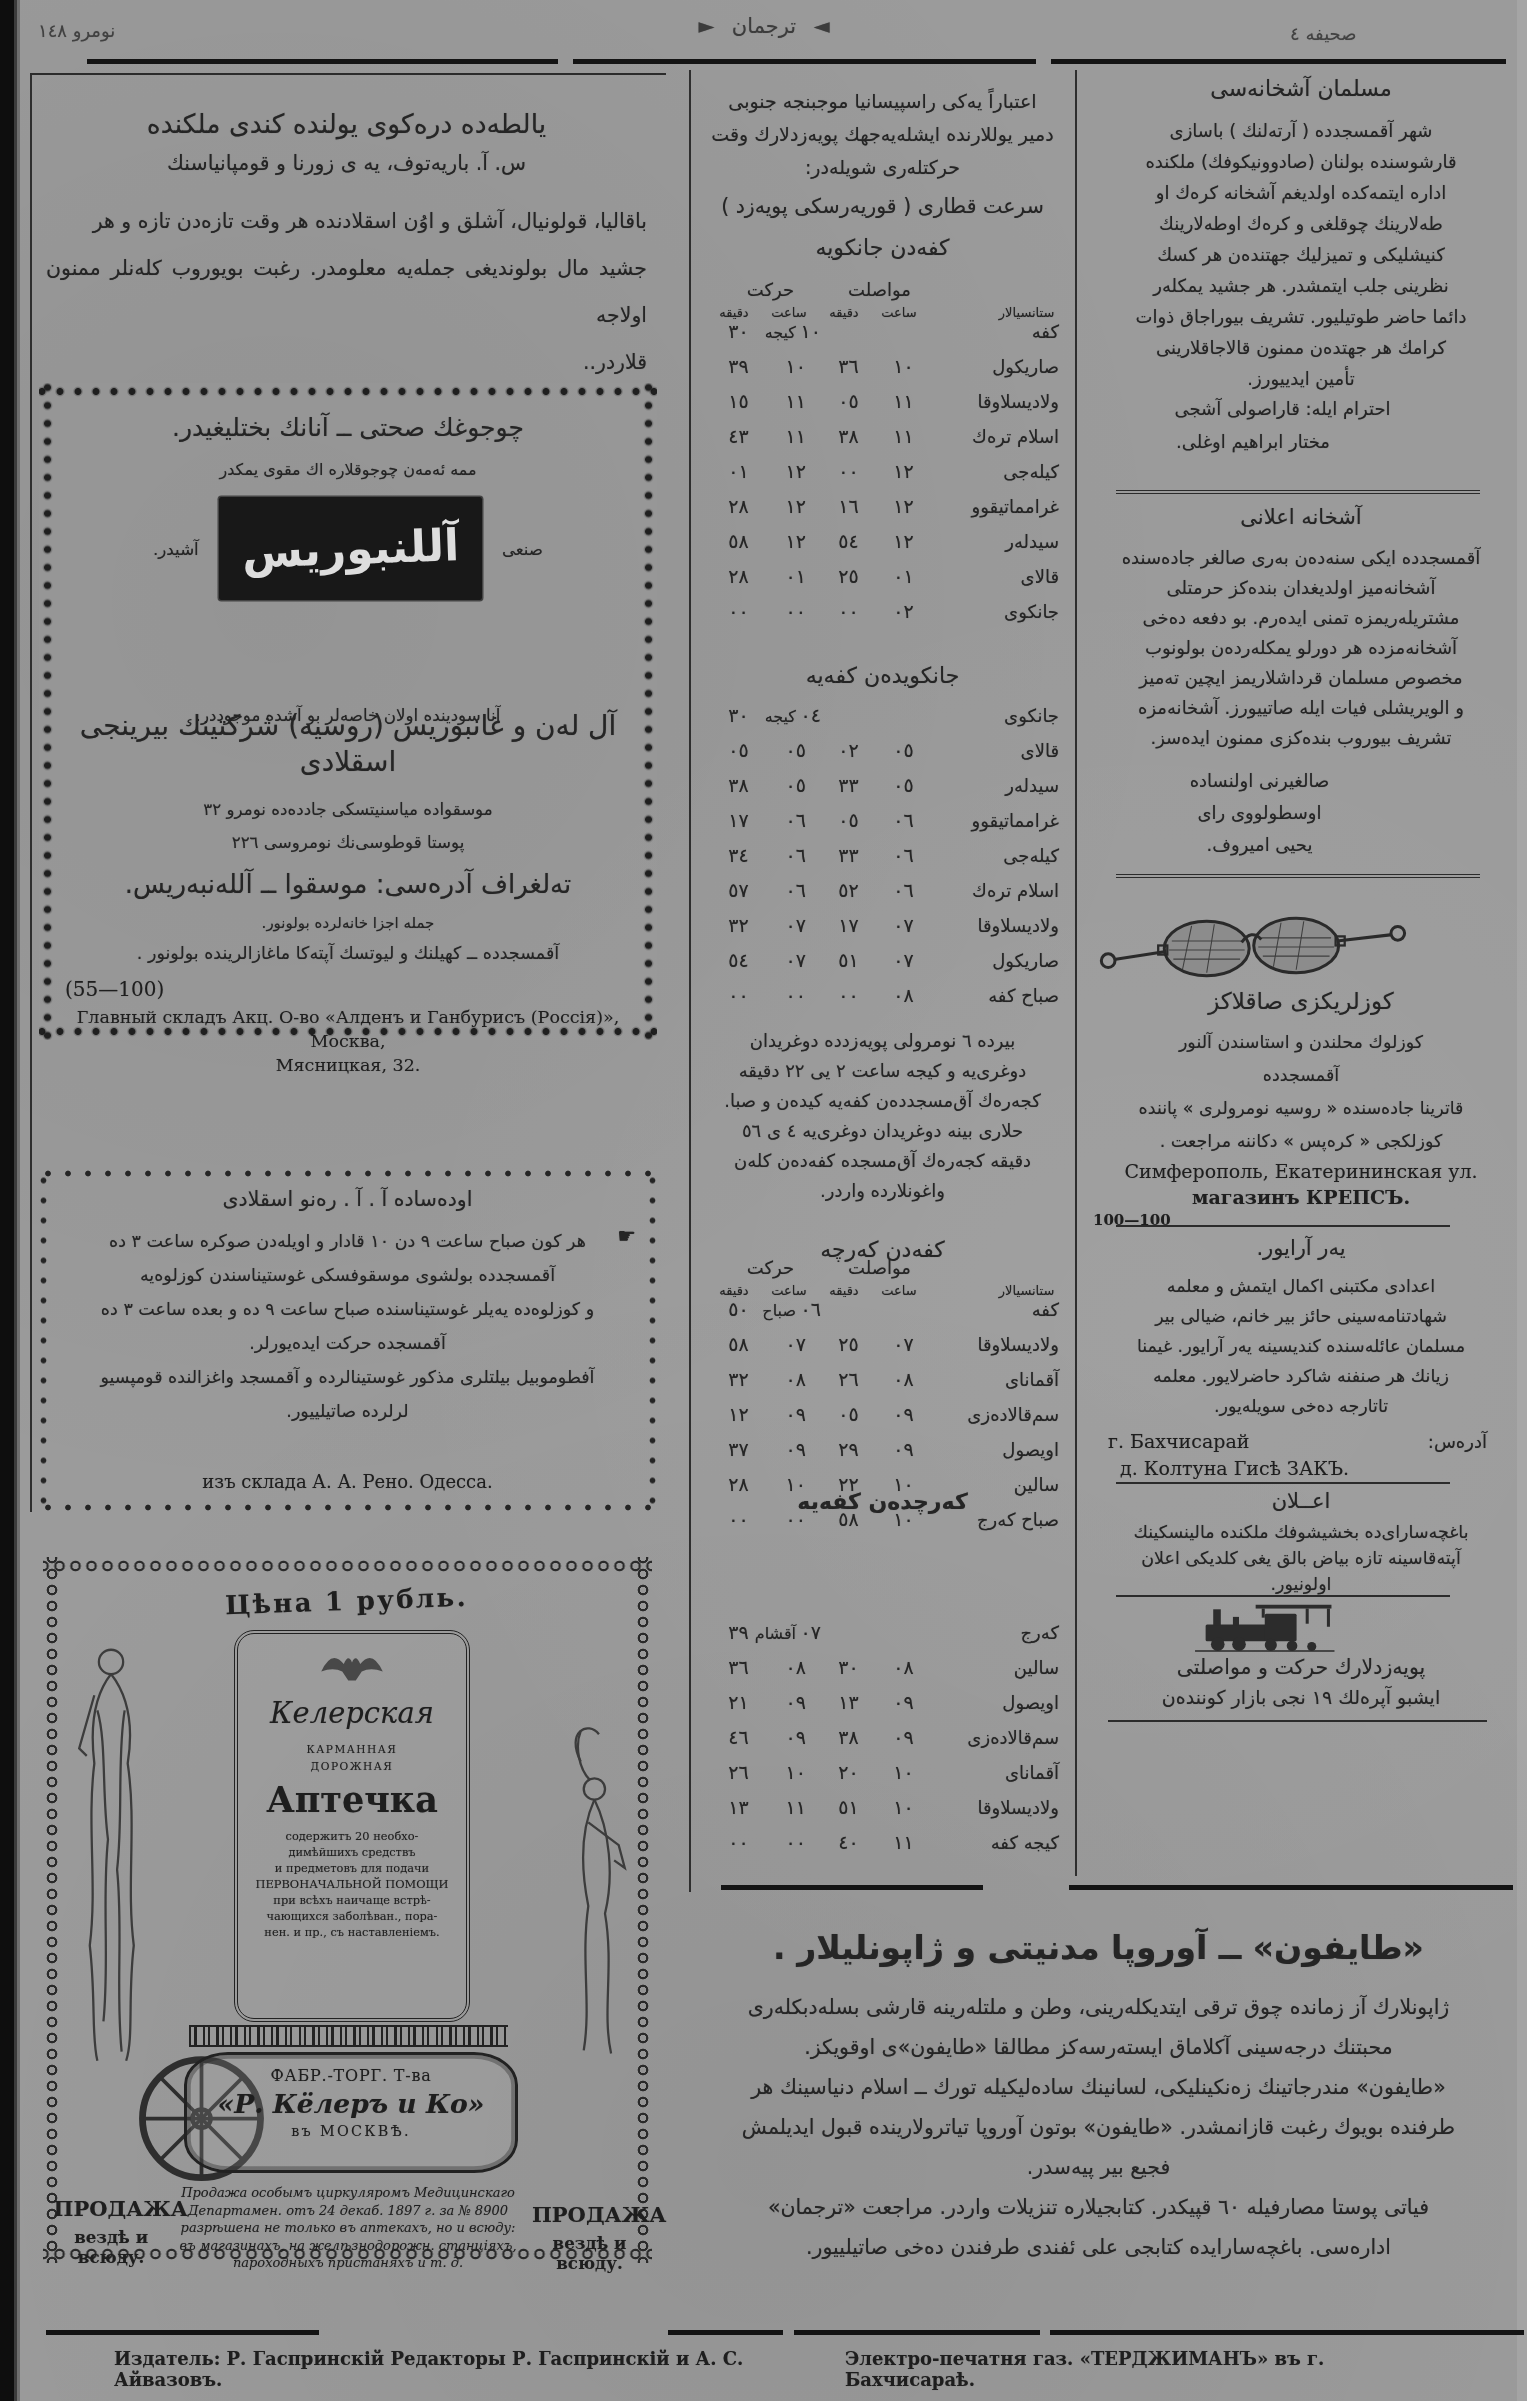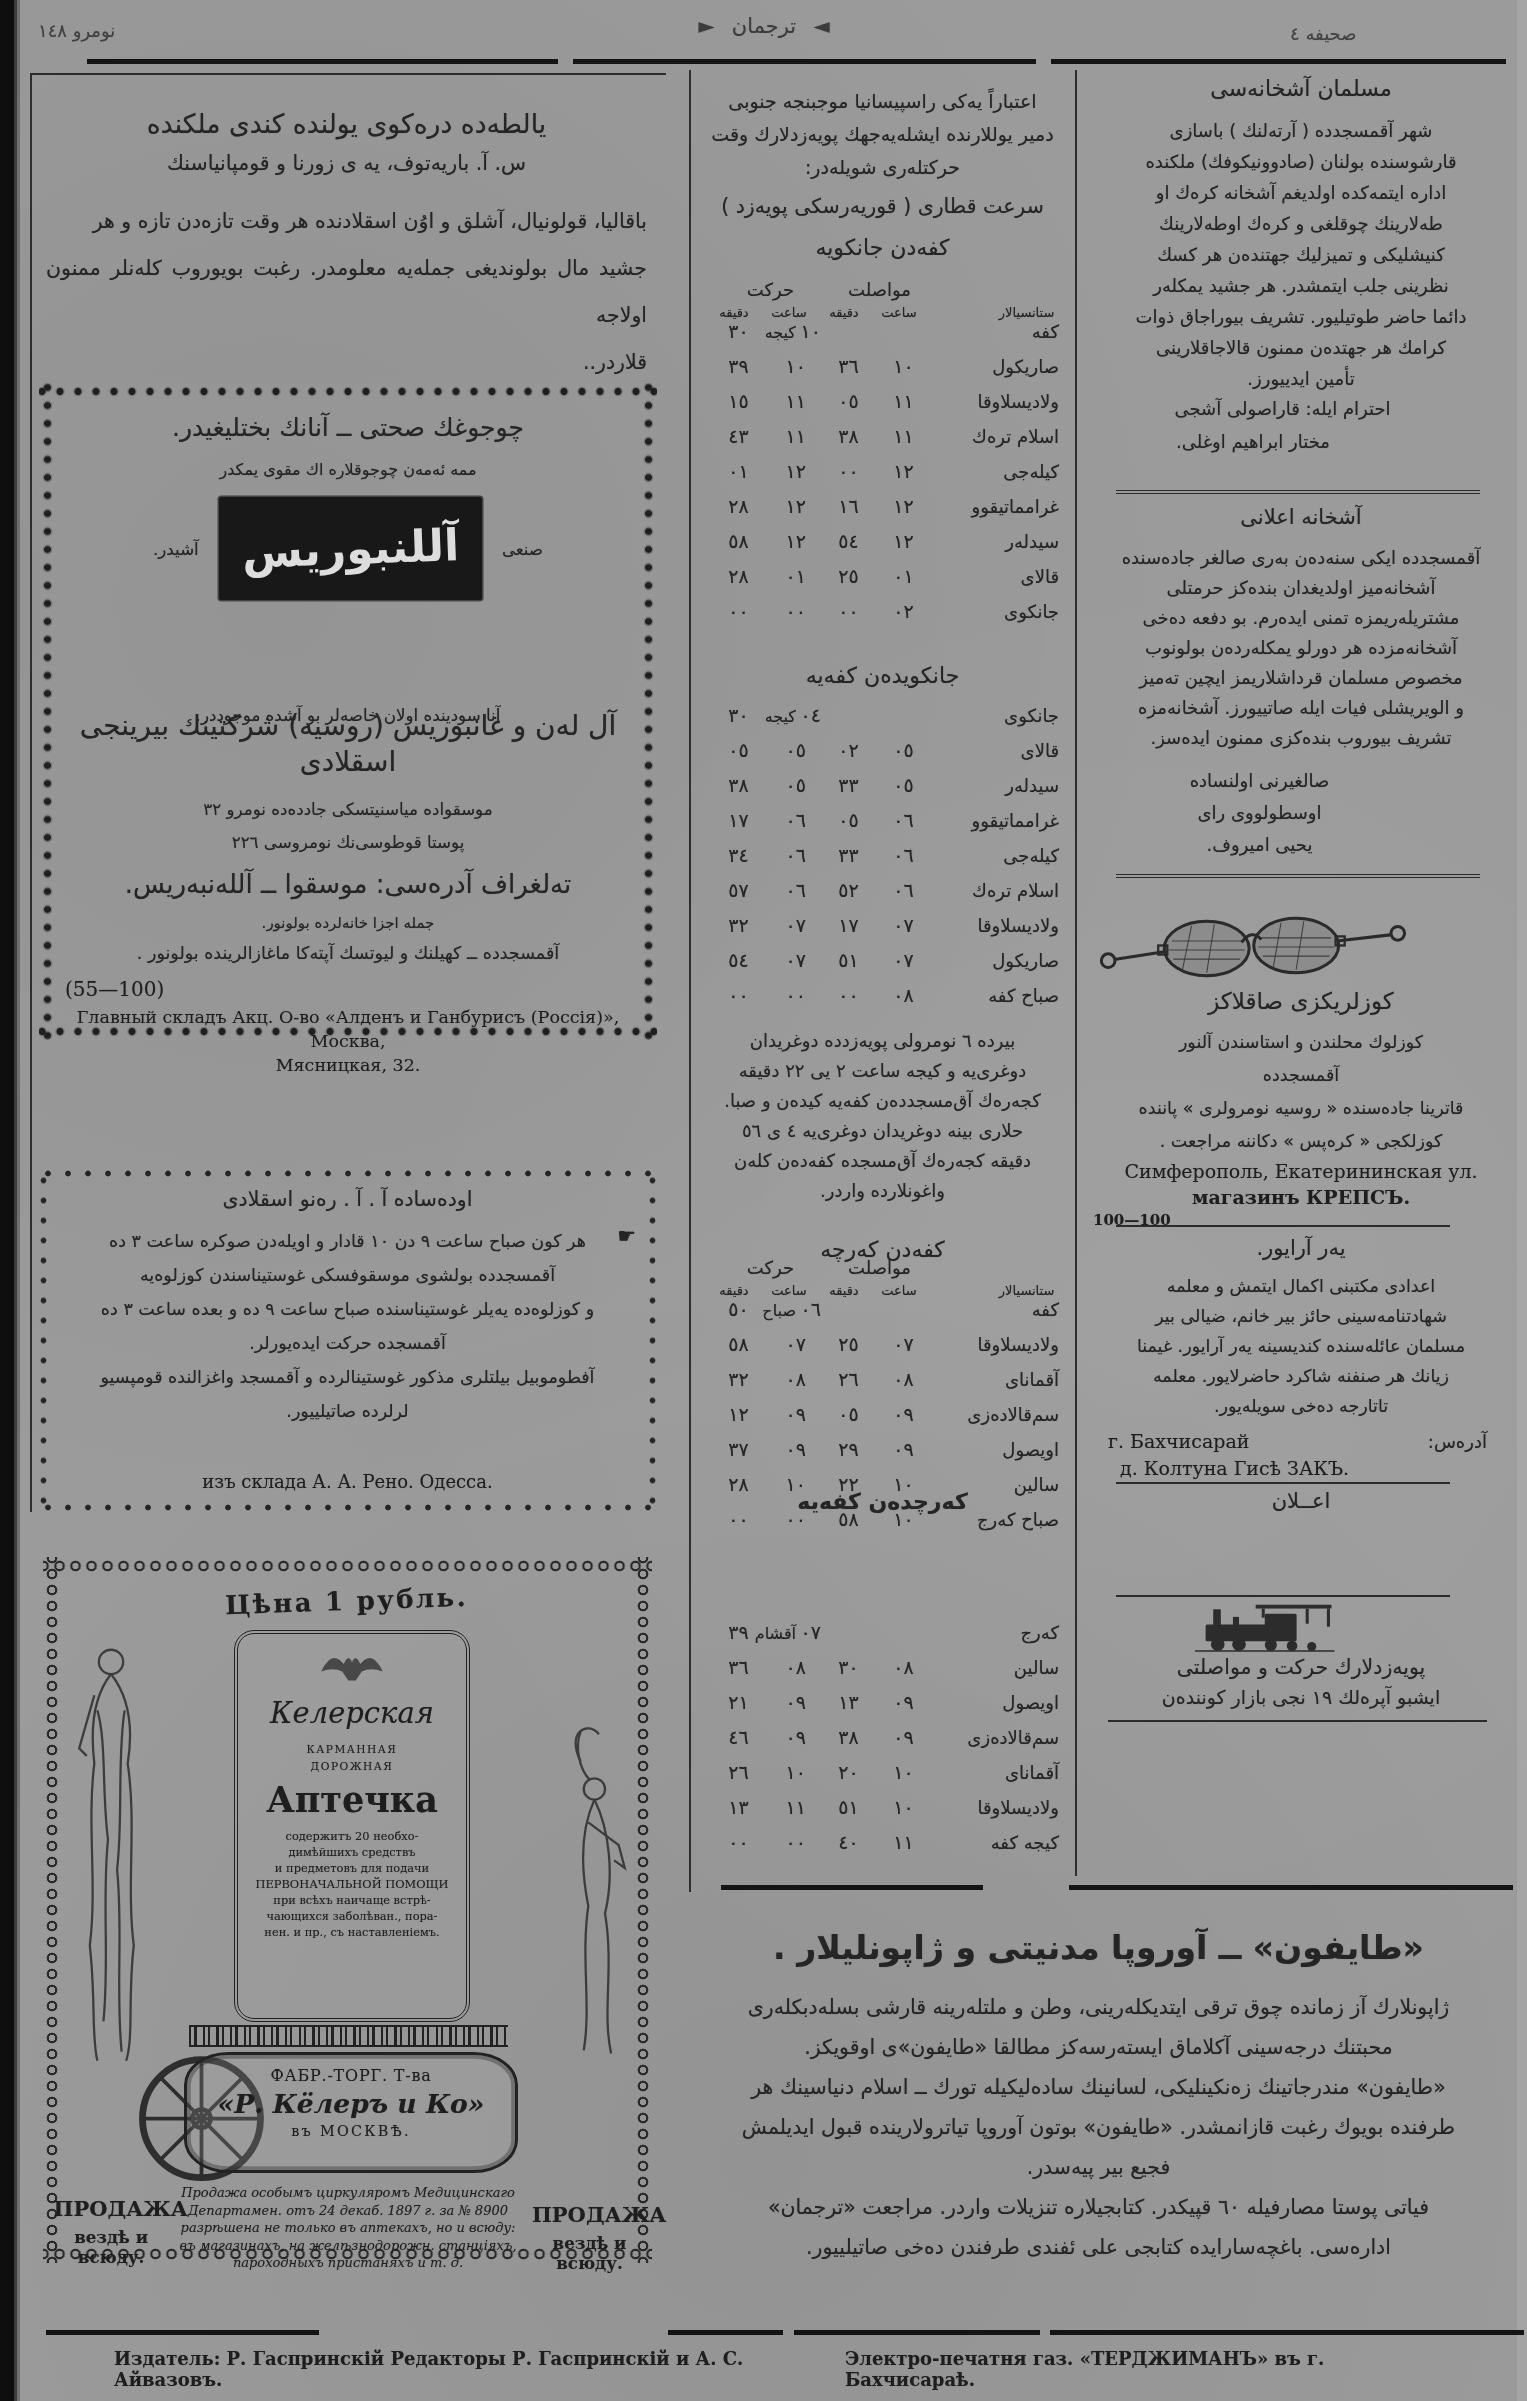--- a/index.html
+++ b/index.html
@@ -633,20 +633,26 @@
     </div>
   <div class="abs" style="left:1108px;top:1430px;width:379px;display:flex;justify-content:space-between;align-items:baseline;">
     <span class="ru" style="font-size:19px;">г. Бахчисарай</span>
     <span class="ar" style="font-size:18px;">آدرەس:</span>
   </div>
   <div class="abs ru" style="left:1120px;top:1457px;font-size:19px;">д. Колтуна Гисѣ ЗАКЪ.</div>
 
   <div class="abs rule" style="left:1116px;top:1482px;width:334px;"></div>
 
   <div class="abs ar cen" style="left:1090px;top:1489px;width:422px;font-size:21px;">اعــلان</div>
+  <div class="abs ar cen lines" style="left:1090px;top:1519px;width:422px;font-size:17.5px;line-height:26px;">
+
+  <div class="ln">باغچه‌ساراى‌ده بخشيشوفك ملكنده مالينسكينك</div>
+      <div class="ln">آپته‌قاسينه تازه بياض بالق يغى كلديكى اعلان</div>
+      <div class="ln">اولونيور.</div>
+    </div>
 
   <div class="abs rule" style="left:1116px;top:1595px;width:334px;"></div>
 
   <svg class="abs" style="left:1192px;top:1603px;" width="144" height="49" viewBox="0 0 190 64">
     <g fill="#2c2c2c">
       <rect x="18" y="28" width="96" height="22" rx="2"></rect>
       <rect x="96" y="14" width="42" height="36" rx="2"></rect>
       <rect x="28" y="8" width="10" height="22"></rect>
       <rect x="54" y="18" width="8" height="12"></rect>
       <rect x="84" y="2" width="100" height="5"></rect>

